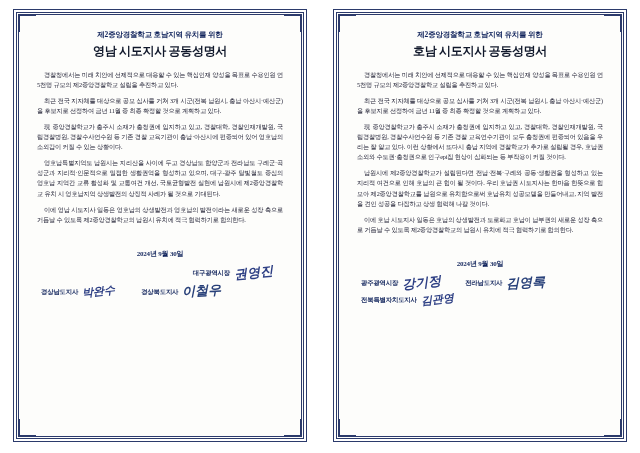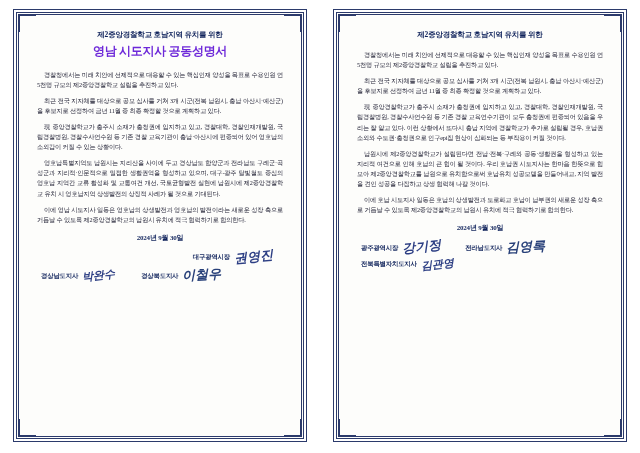--- a/index.html
+++ b/index.html
@@ -58,21 +58,21 @@
   }
   .title-sub {
     font-size: 7.5px;
     color: #11245c;
     letter-spacing: -0.2px;
     font-weight: bold;
     line-height: 1.5;
   }
   .title-main {
     font-size: 12px;
-    color: #6d28d9;
+    color: #0f172a;
     font-weight: bold;
     letter-spacing: -0.3px;
     margin-top: 3px;
     line-height: 1.4;
   }
   .body-text {
     font-size: 6.2px;
     color: #1a1a2e;
     line-height: 1.62;
     text-align: justify;
@@ -82,21 +82,21 @@
     margin: 0 0 6px 0;
     text-indent: 7px;
   }
   .para:last-child { margin-bottom: 0; }
 
   .date-line {
     text-align: center;
     font-size: 7px;
     color: #11245c;
     font-weight: bold;
-    margin-top: 8px;
+    margin-top: 24px;
     letter-spacing: -0.2px;
   }
 
   .sign-area {
     margin-top: 8px;
     position: relative;
     height: 72px;
   }
   .sign-row {
     display: flex;
@@ -172,20 +172,21 @@
 
   <div class="doc-wrap">
     <div class="doc">
       <span class="corner tl"></span>
       <span class="corner tr"></span>
       <span class="corner bl"></span>
       <span class="corner br"></span>
 
       <div class="title-block">
         <div class="title-sub">제2중앙경찰학교 호남지역 유치를 위한</div>
+        <div class="title-main">호남 시도지사 공동성명서</div>
       </div>
 
       <div class="body-text">
         <p class="para">경찰청에서는 미래 치안에 선제적으로 대응할 수 있는 핵심인재 양성을 목표로 수용인원 연 5천명 규모의 제2중앙경찰학교 설립을 추진하고 있다.</p>
         <p class="para">최근 전국 지자체를 대상으로 공모 심사를 거쳐 3개 시군(전북 남원시, 충남 아산시·예산군)을 후보지로 선정하여 금년 11월 중 최종 확정할 것으로 계획하고 있다.</p>
         <p class="para">現 중앙경찰학교가 충주시 소재가 충청권에 입지하고 있고, 경찰대학, 경찰인재개발원, 국립경찰병원, 경찰수사연수원 등 기존 경찰 교육연수기관이 모두 충청권에 편중되어 있음을 우리는 잘 알고 있다. 이런 상황에서 또다시 충남 지역에 경찰학교가 추가로 설립될 경우, 호남권 소외와 수도권·충청권으로 인구ері집 현상이 심화되는 등 부작용이 커질 것이다.</p>
         <p class="para">남원시에 제2중앙경찰학교가 설립된다면 전남·전북·구례와 공동·생활권을 형성하고 있는 지리적 여건으로 인해 호남의 큰 힘이 될 것이다. 우리 호남권 시도지사는 한마음 한뜻으로 힘모아 제2중앙경찰학교를 남원으로 유치함으로써 호남유치 성공모델을 만들어내고, 지역 발전을 견인 성공을 다짐하고 상생 협력해 나갈 것이다.</p>
         <p class="para">이에 호남 시도지사 일동은 호남의 상생발전과 도로화고 호남이 남부권의 새로운 성장 축으로 거듭날 수 있도록 제2중앙경찰학교의 남원시 유치에 적극 협력하기로 합의한다.</p>
       </div>
 

